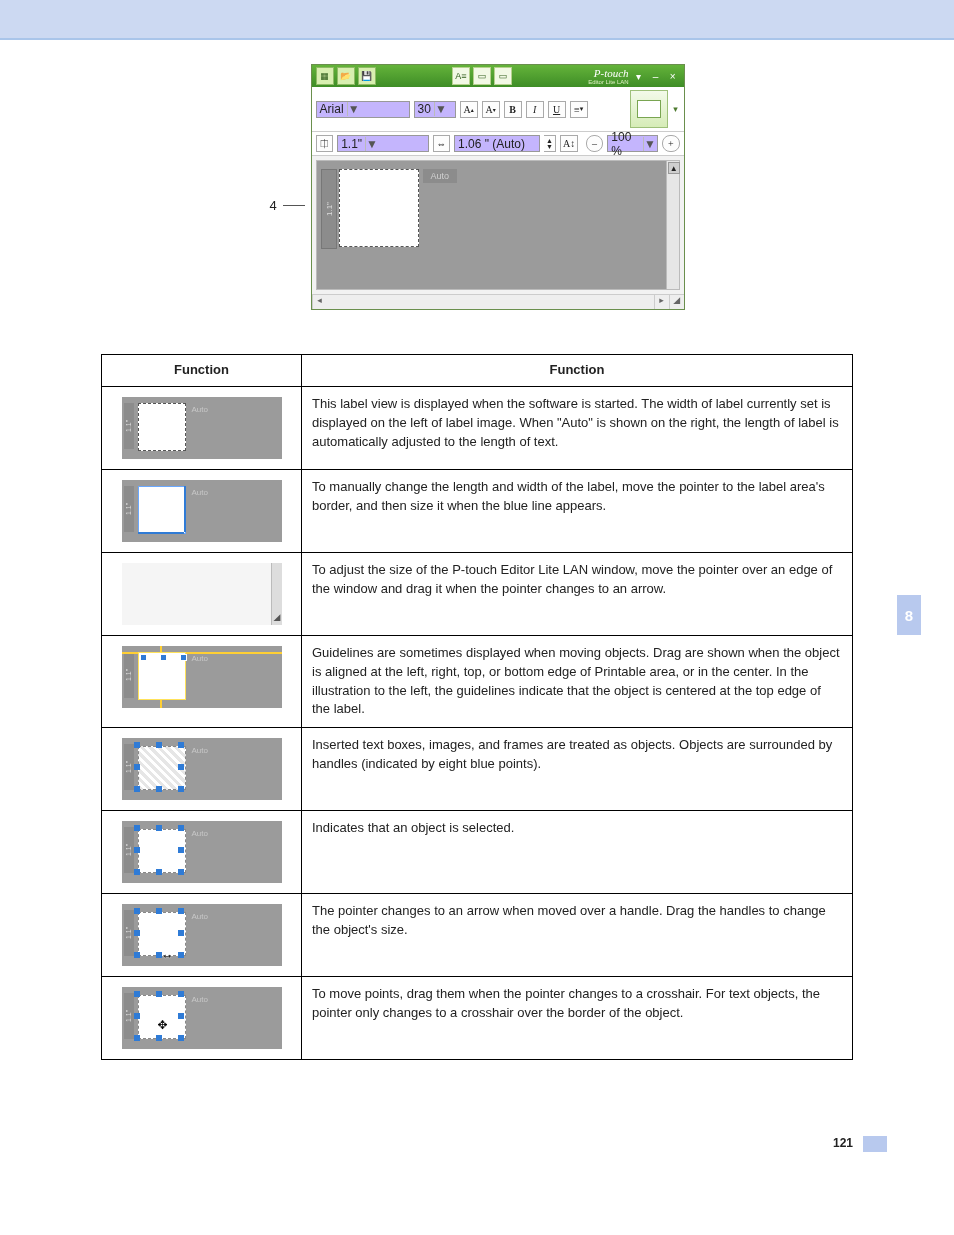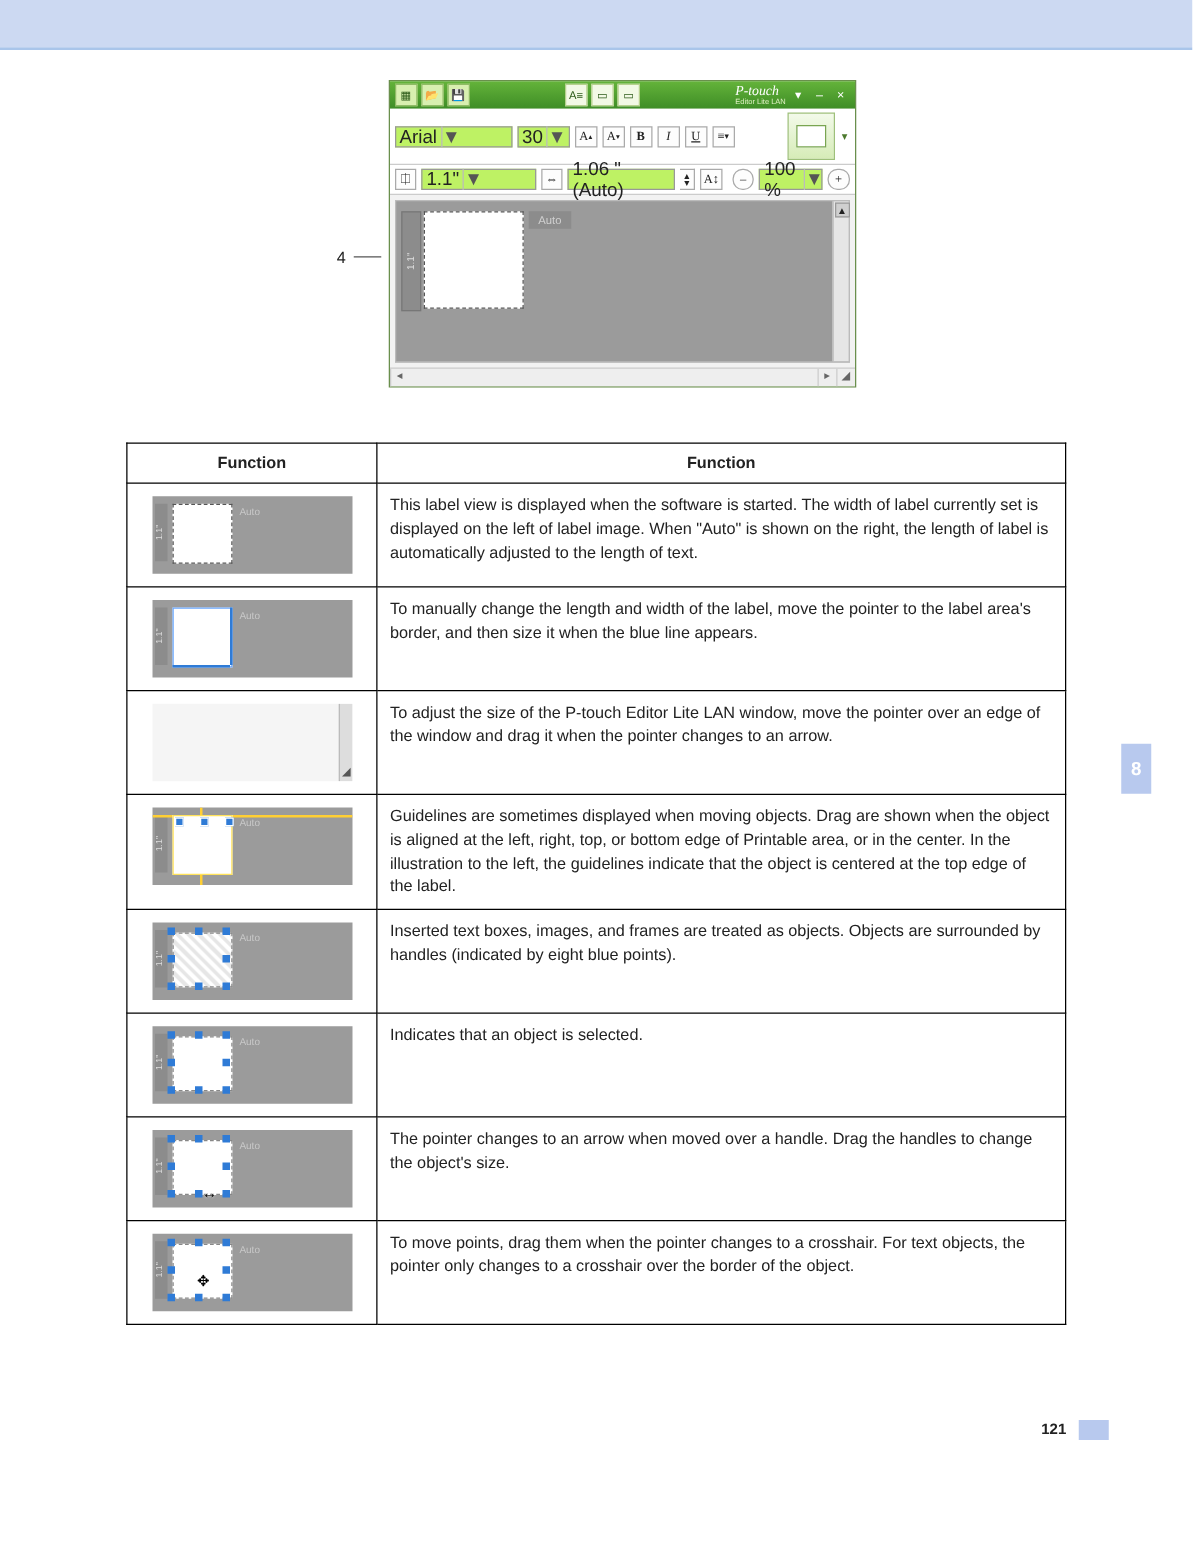--- a/index.html
+++ b/index.html
@@ -83,26 +83,26 @@
   .toolbar-row {
     display: flex;
     align-items: center;
     gap: 4px;
     padding: 3px 4px;
     background: #fff;
     border-bottom: 1px solid #ccc;
   }
   .field {
     border: 1px solid #999;
-    background: #bef264;
+    background: #c4b5fd;
     height: 15px;
     display: flex;
     align-items: center;
     padding: 0 3px;
-    font-size: 15px;
+    font-size: 12px;
   }
   .dd { width: 10px; text-align:center; border-left:1px solid #bbb; margin-left:3px; color:#555;}
   .iconbtn { width:16px; height:15px; border:1px solid #aaa; background:#fdfdfd; display:flex; align-items:center; justify-content:center; font-family: "Times New Roman", serif; font-size:10px;}
   .green-panel {
     width: 36px; height: 36px;
     border: 1px solid #9ec07a;
     background: linear-gradient(#f3faea,#d6ecb7);
     display:flex; align-items:center; justify-content:center;
   }
   .green-panel .inner { width:22px; height:16px; border:1px solid #79a551; background:#fff;}
@@ -267,21 +267,21 @@
           <div class="tb-btn tb-btnA">▦</div>
           <div class="tb-btn tb-btnA">📂</div>
           <div class="tb-btn tb-btnA">💾</div>
         </div>
         <div class="tb-mid">
           <div class="tb-btn tb-btnB">A≡</div>
           <div class="tb-btn tb-btnB">▭</div>
           <div class="tb-btn tb-btnB">▭</div>
         </div>
         <div class="tb-right">
-          <div style="line-height:1;">
+          <div style="text-align:right; line-height:1;">
             <div class="script-logo" data-bind="app.logo">P-touch</div>
             <div class="sub-logo" data-bind="app.logo_sub">Editor Lite LAN</div>
           </div>
           <div class="win-btn">▾</div>
           <div class="win-btn">–</div>
           <div class="win-btn">×</div>
         </div>
       </div>
 
       <div class="toolbar-row">

